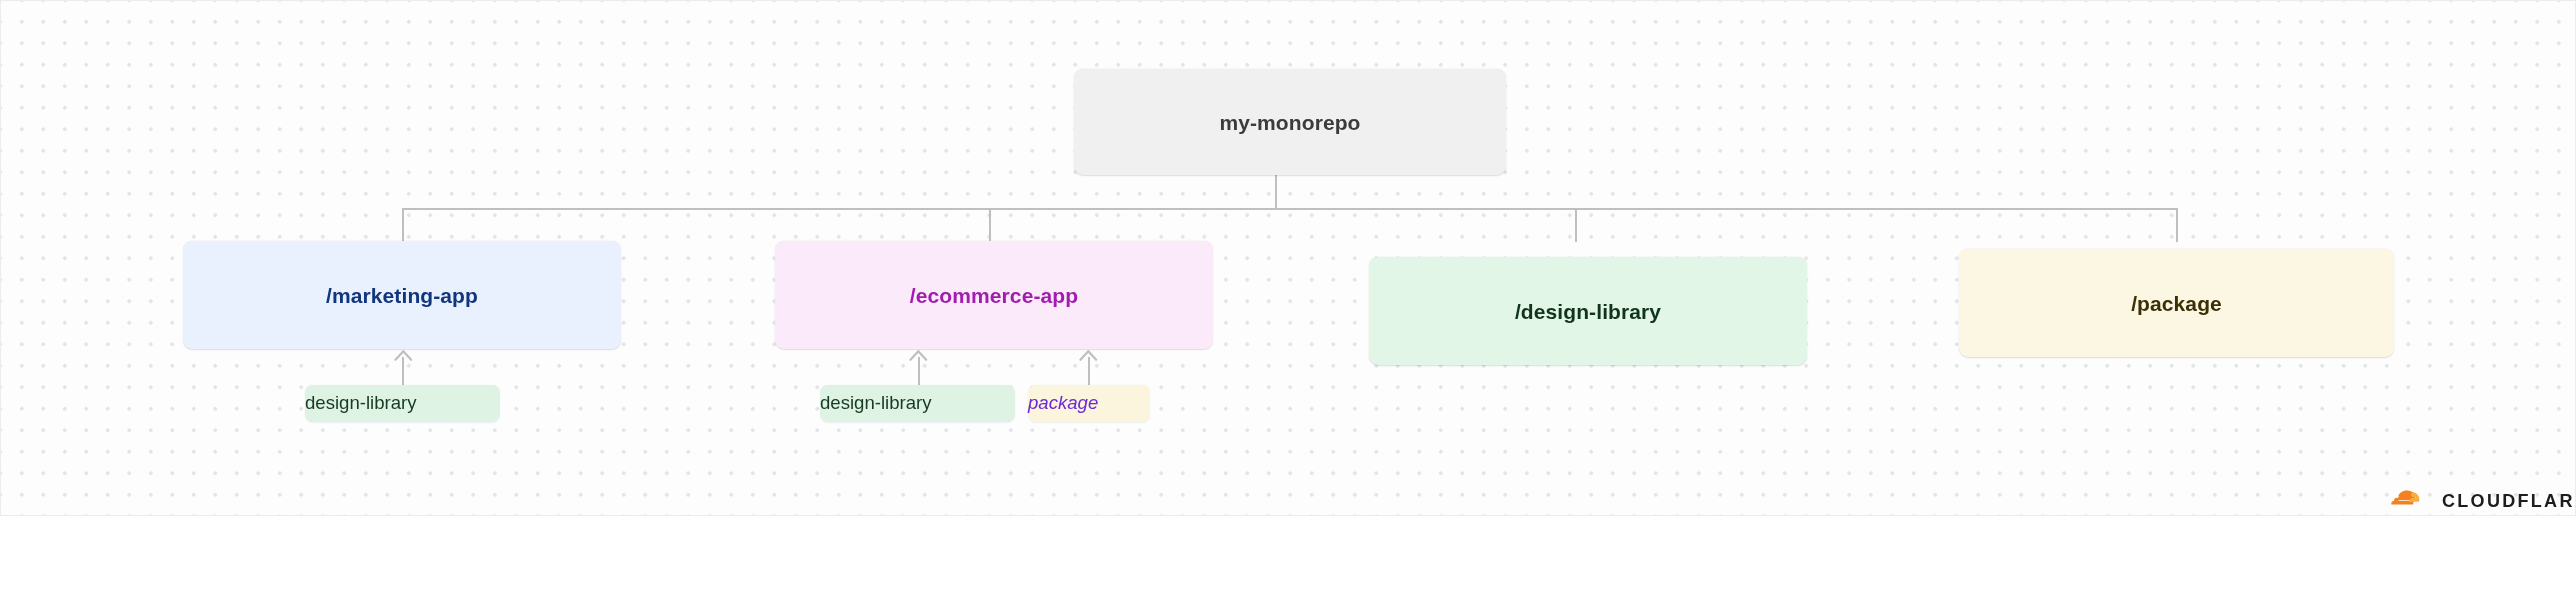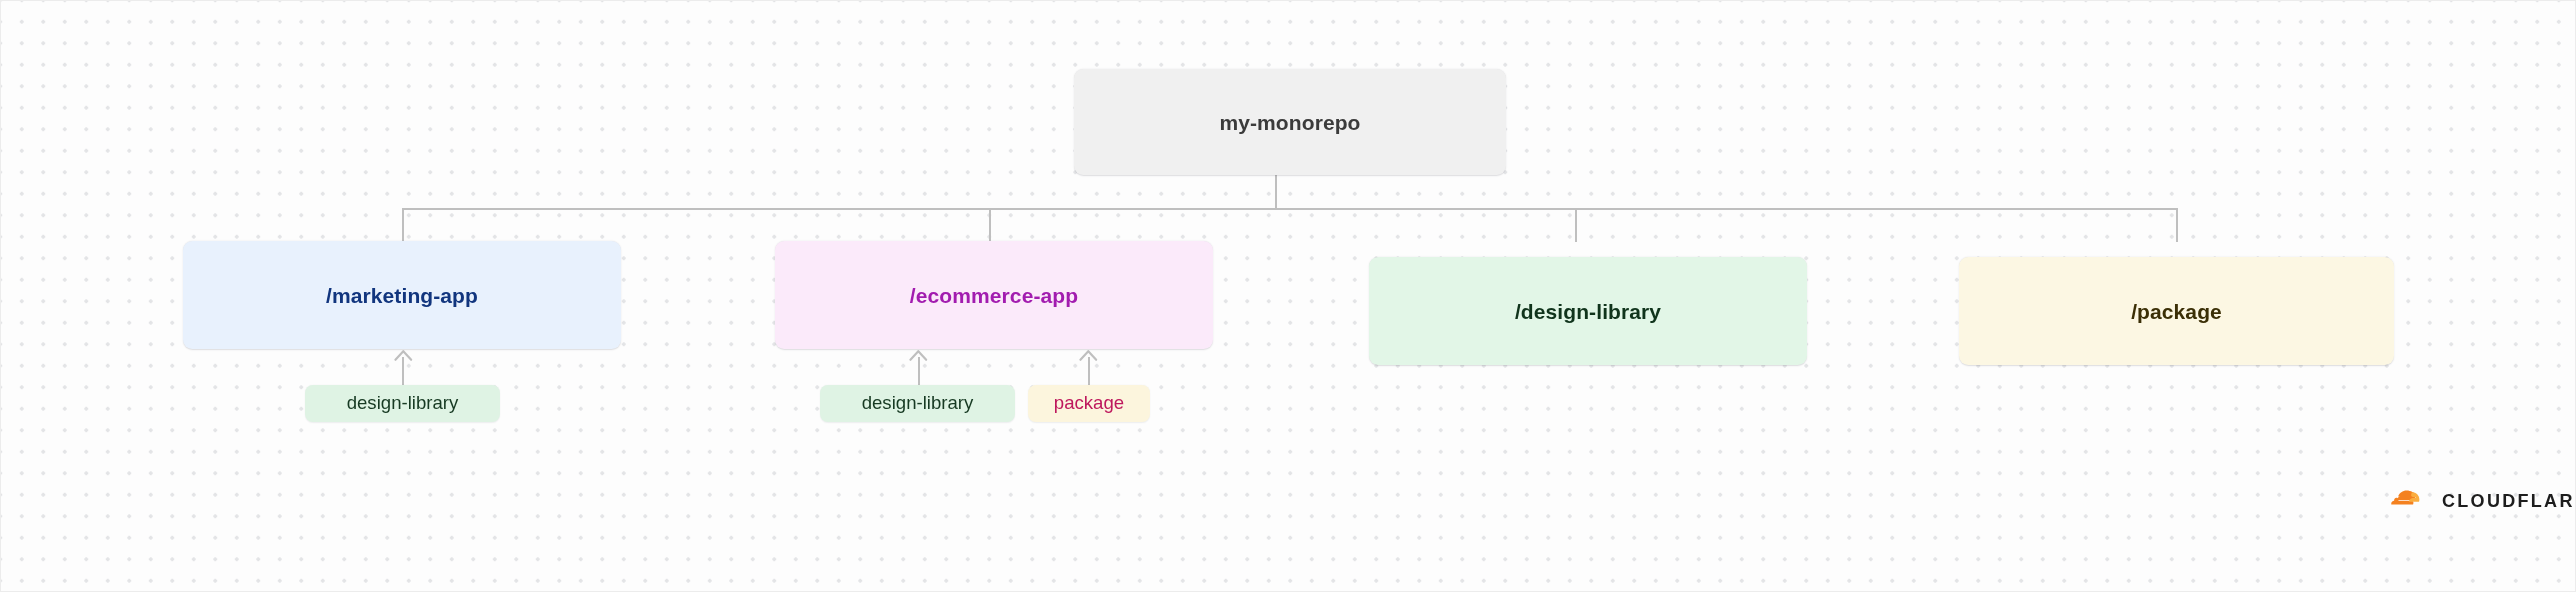--- a/index.html
+++ b/index.html
@@ -9,21 +9,21 @@
     background: #ffffff;
   }
   body {
     font-family: "Liberation Sans", sans-serif;
   }
 
   
   .canvas {
     position: relative;
     width: 2576px;
-    height: 592px;
+    height: 516px;
     box-sizing: border-box;
     background-color: #fdfdfd;
     background-image: radial-gradient(circle, #e3e4e6 1.6px, transparent 1.7px);
     background-size: 21.5px 21.5px;
     background-position: 10px 10px;
     border: 0.7px solid #ececec;
     overflow: hidden;
   }
 
   
@@ -51,21 +51,21 @@
   .node.pink        { background: #fbeafa; }
   .node.green       { background: #e2f6e7; }
   .node.cream       { background: #fcf7e3; }
 
   
   .chip {
     position: absolute;
     box-sizing: border-box;
     display: flex;
     align-items: center;
-    justify-content: center;
+    justify-content: flex-start;
     border-radius: 7.9px;
     height: 37px;
     box-shadow: 0 0.7px 1.4px rgba(17, 24, 39, 0.07);
     z-index: 3;
   }
   .chip-label {
     font-size: 18.6px;
     font-weight: 400;
     white-space: nowrap;
     line-height: 1;
@@ -151,34 +151,34 @@
   </div>
 
   <div class="node pink" style="left:774px; top:240px; width:438px; height:108px;">
     <span class="node-label" style="color:#a21caf;">/ecommerce-app</span>
   </div>
 
   <div class="node green" style="left:1368px; top:256px; width:438px; height:108px;">
     <span class="node-label" style="color:#10341c;">/design-library</span>
   </div>
 
-  <div class="node cream" style="left:1958px; top:256px; width:435px; height:108px;">
+  <div class="node cream" style="left:1958px; top:248px; width:435px; height:108px;">
     <span class="node-label" style="color:#3b2f06;">/package</span>
   </div>
 
   <div class="chip green" style="left:304px; top:384px; width:195px;">
     <span class="chip-label" style="color:#173a23;">design-library</span>
   </div>
 
   <div class="chip green" style="left:819px; top:384px; width:195px;">
     <span class="chip-label" style="color:#173a23;">design-library</span>
   </div>
 
   <div class="chip cream" style="left:1027px; top:384px; width:122px;">
-    <span class="chip-label" style="color:#be185d;">package</span>
+    <span class="chip-label" style="color:#6d28d9;font-style:italic;">package</span>
   </div>
 
   <div class="brand" style="left:2389px; top:489px;">
     <span>
       <svg width="42" height="20" viewBox="0 0 58 28">
         <path d="M41.2 17.6c.5-1.6.3-3.1-.5-4.2-.7-1-1.9-1.6-3.4-1.7l-27.8-.35a.55.55 0 0 1-.44-.23.57.57 0 0 1-.06-.5.74.74 0 0 1 .65-.49l28.05-.36c3.33-.15 6.93-2.85 8.19-6.14l1.6-4.17a.95.95 0 0 1 .04-.72C45.77-3.2 38.9-6.2 32.9-3.6" fill="none"></path>
         <path d="M13.2 3.6C9.9 3.6 7.1 5.6 5.9 8.5c-.8-.6-1.8-.9-2.9-.8C1 7.9-.6 9.6-.8 11.6c-.1.5 0 1 .1 1.5C-3.9 13.2-6 15.5-6 18.3c0 .26.02.52.05.77a.5.5 0 0 0 .5.43h38.2a.62.62 0 0 0 .6-.45l.33-1.13c.39-1.35.24-2.6-.42-3.52-.6-.85-1.6-1.35-2.83-1.41l-23.2-.3a.46.46 0 0 1-.37-.19.48.48 0 0 1-.05-.42.62.62 0 0 1 .54-.41l23.42-.3c2.78-.13 5.79-2.38 6.84-5.13l1.33-3.48a.8.8 0 0 0 .04-.44C35.9-1.2 29.2-5.5 21.6-5.5c-7.05 0-13.05 4.5-15.3 10.8" fill="#f48120" transform="translate(6 5) scale(0.78)"></path>
         <path d="M44.6 12.1c-.22 0-.43.01-.64.03a.37.37 0 0 0-.33.26l-.9 3.14c-.39 1.35-.24 2.6.42 3.52.6.85 1.6 1.35 2.83 1.41l4.94.3c.15.01.28.08.35.19.08.12.1.28.05.43a.62.62 0 0 1-.54.41l-5.14.3c-2.79.13-5.79 2.38-6.84 5.13l-.37.97c-.07.19.06.37.26.37h17.67a.53.53 0 0 0 .51-.38 12.9 12.9 0 0 0 .47-3.46c0-7.07-5.7-12.8-12.74-12.8" fill="#faad3f" transform="translate(-4 -6) scale(0.78)"></path>
       </svg>
     </span>

